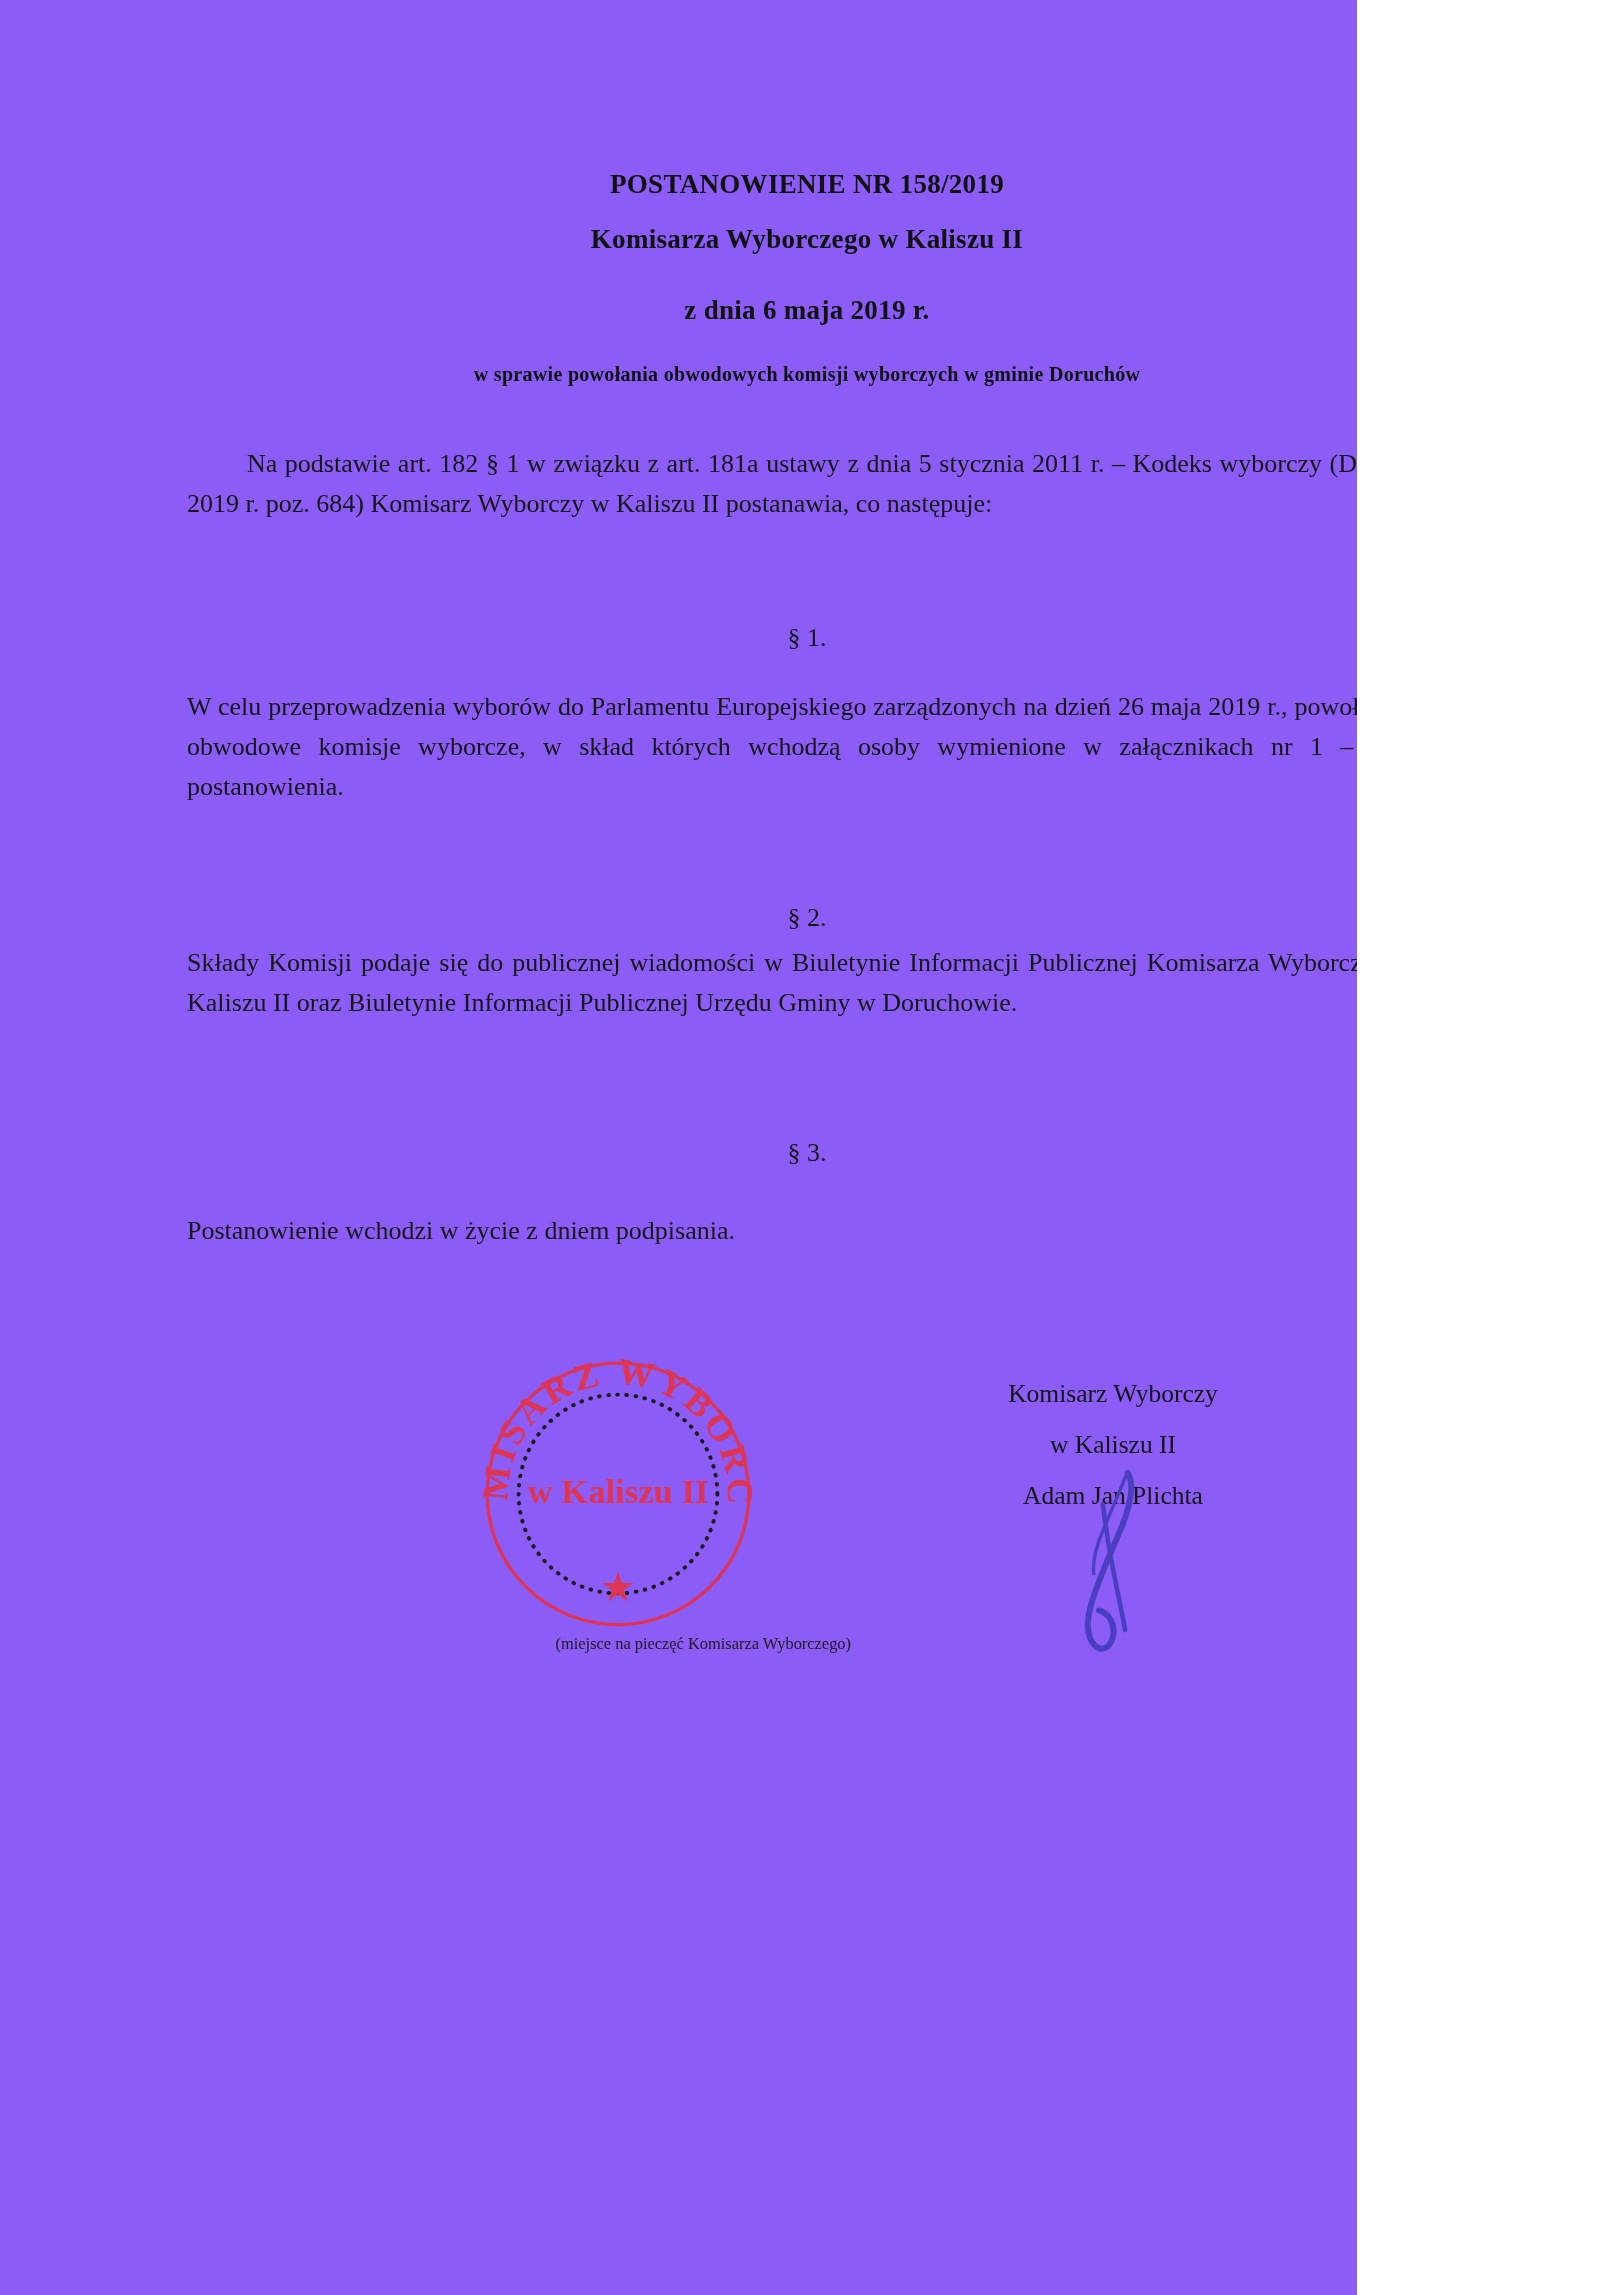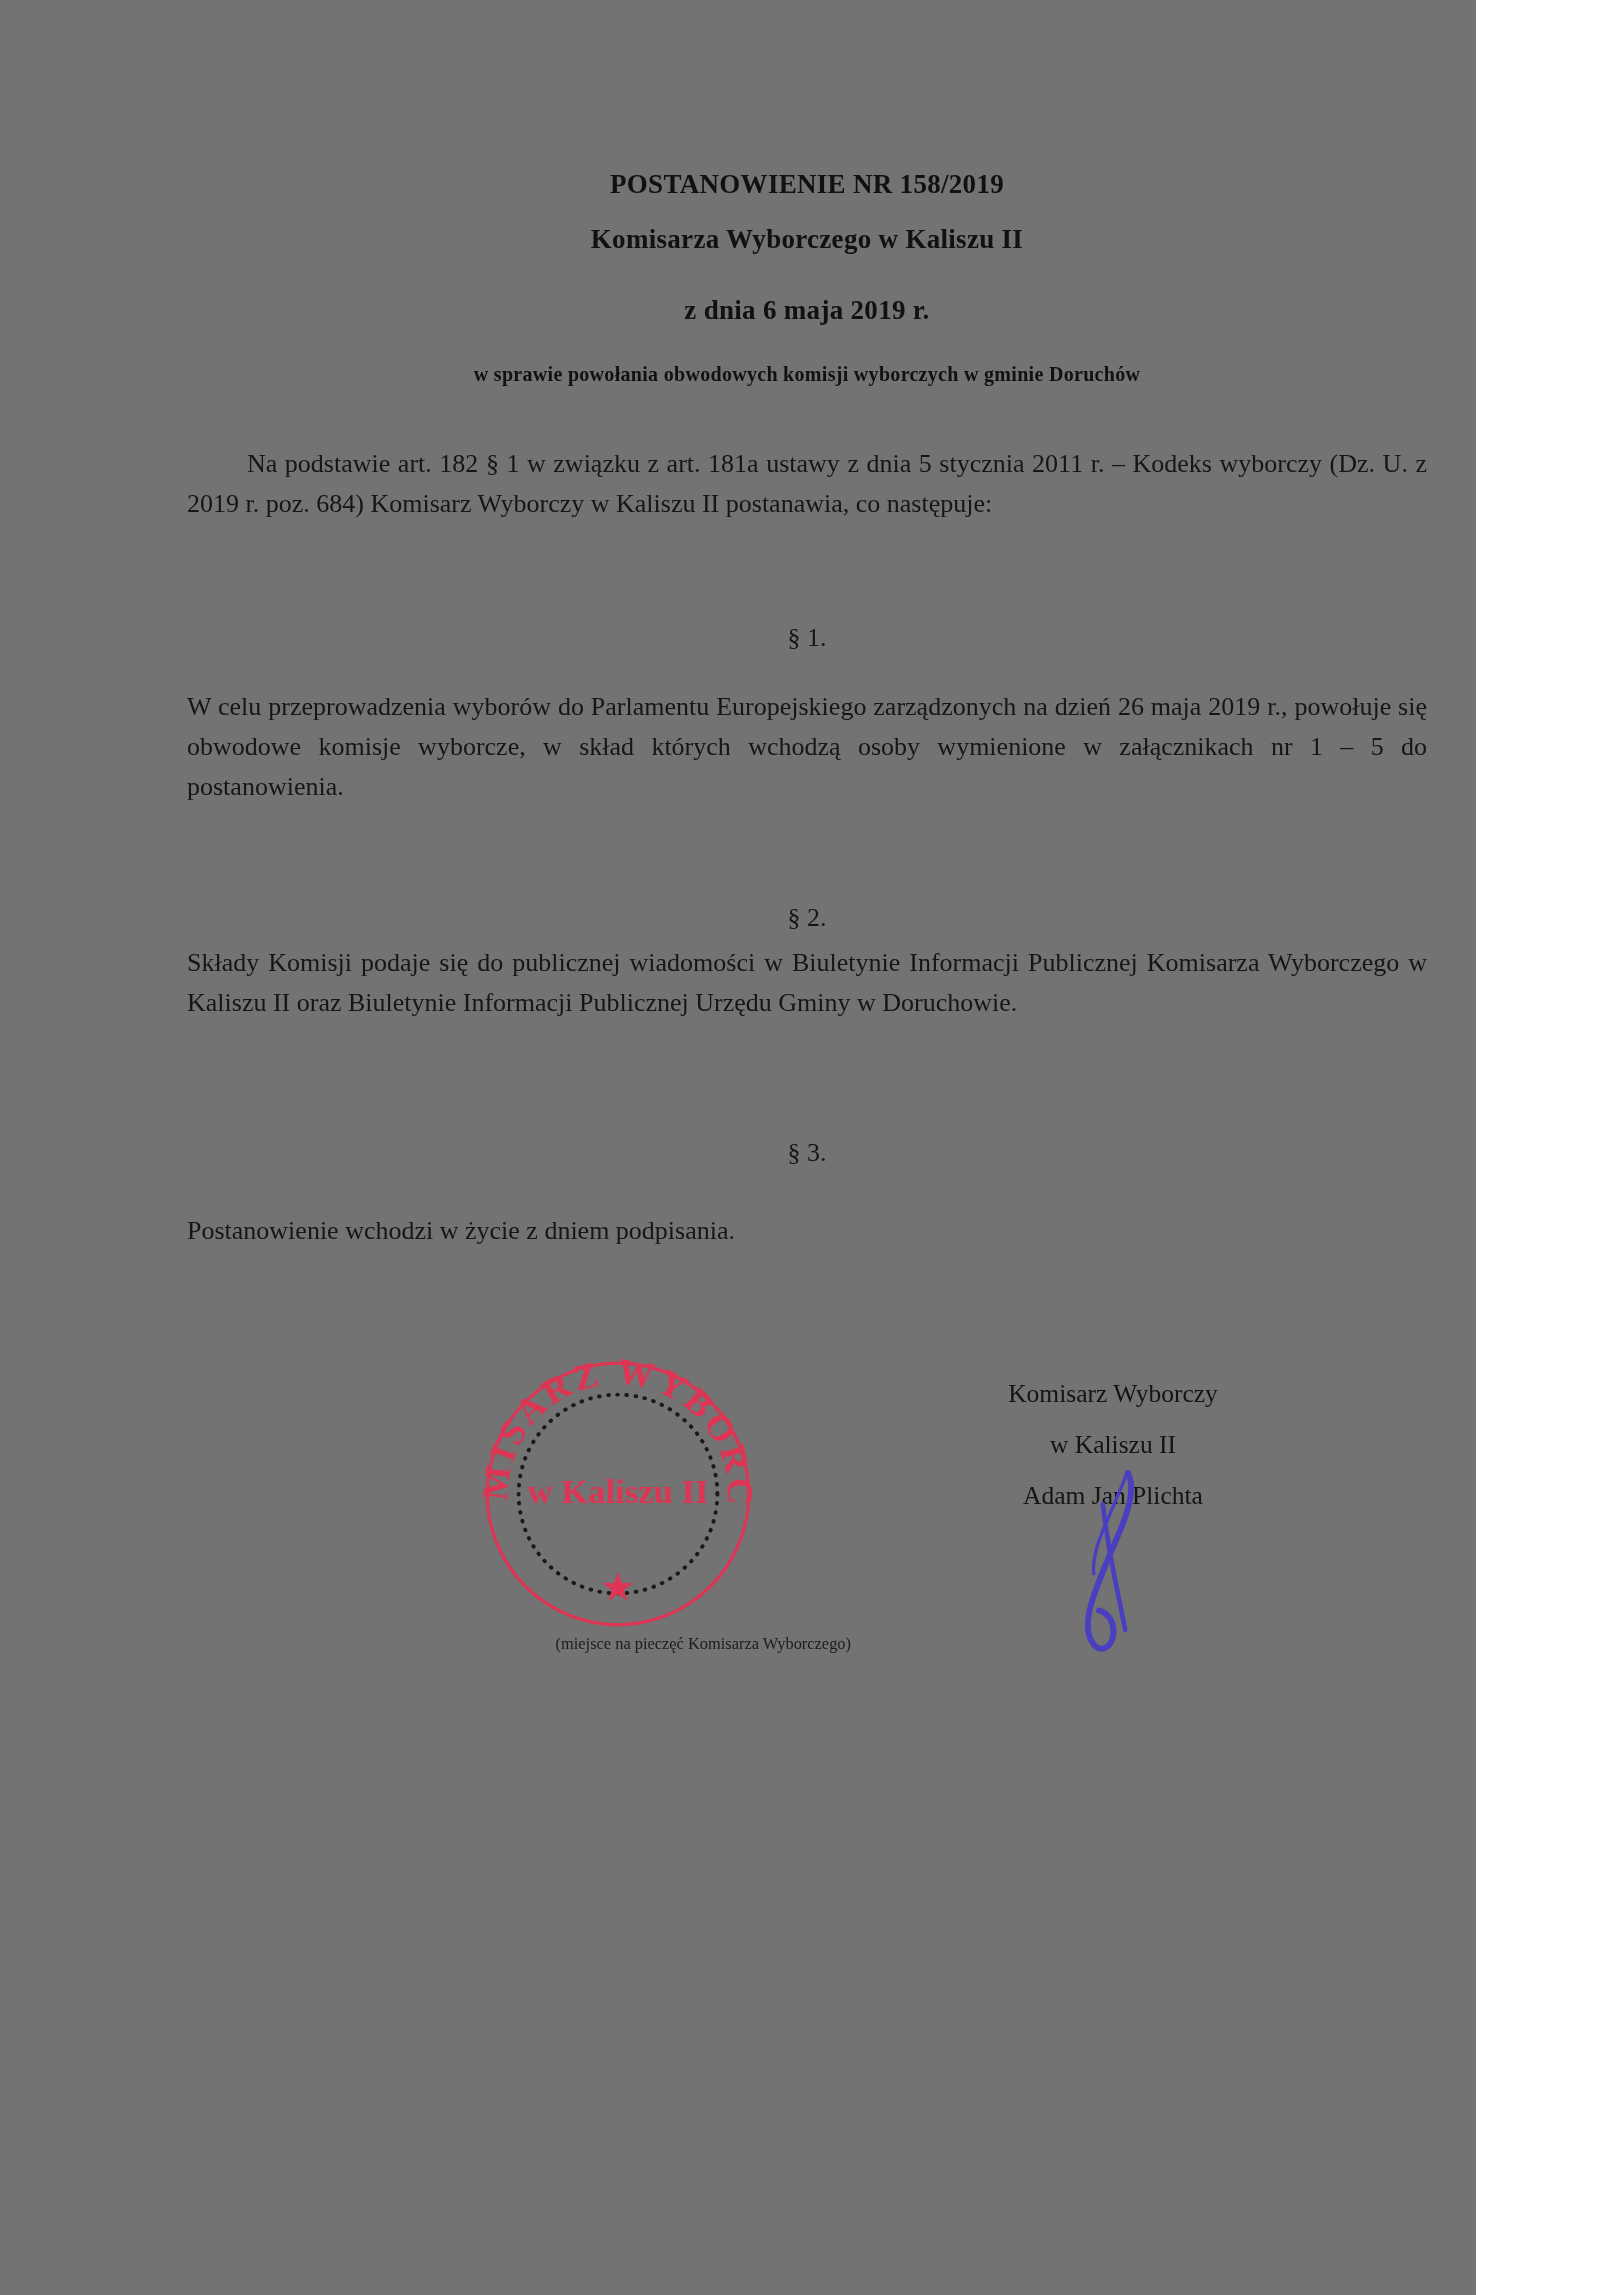--- a/index.html
+++ b/index.html
@@ -3,23 +3,23 @@
 <meta charset="utf-8">
 <title>Postanowienie</title>
 <style>
   html, body {
     margin: 0;
     padding: 0;
     background: #ffffff;
   }
   .page {
     position: relative;
-    width: 1476px;
+    width: 1357px;
     height: 2295px;
-    background: #737373;
+    background: #8b5cf6;
     font-family: "Liberation Serif", "DejaVu Serif", serif;
     color: #131313;
     overflow: hidden;
   }
 
   
   .title-block {
     position: absolute;
     left: 187px;
     top: 171px;

